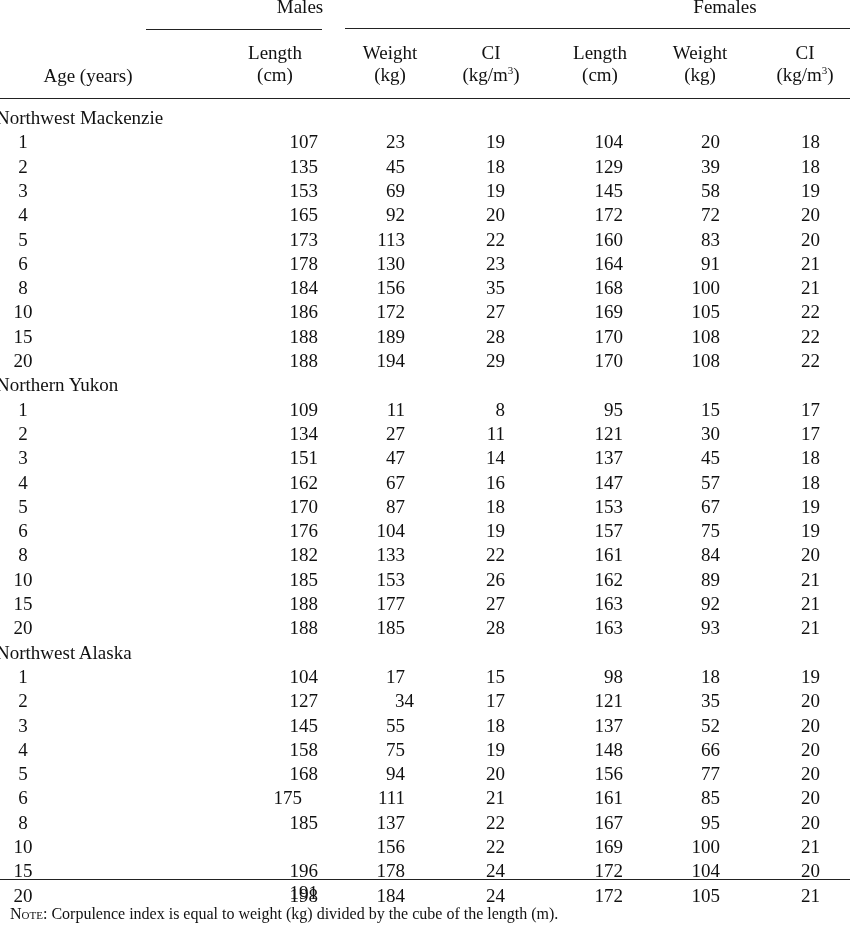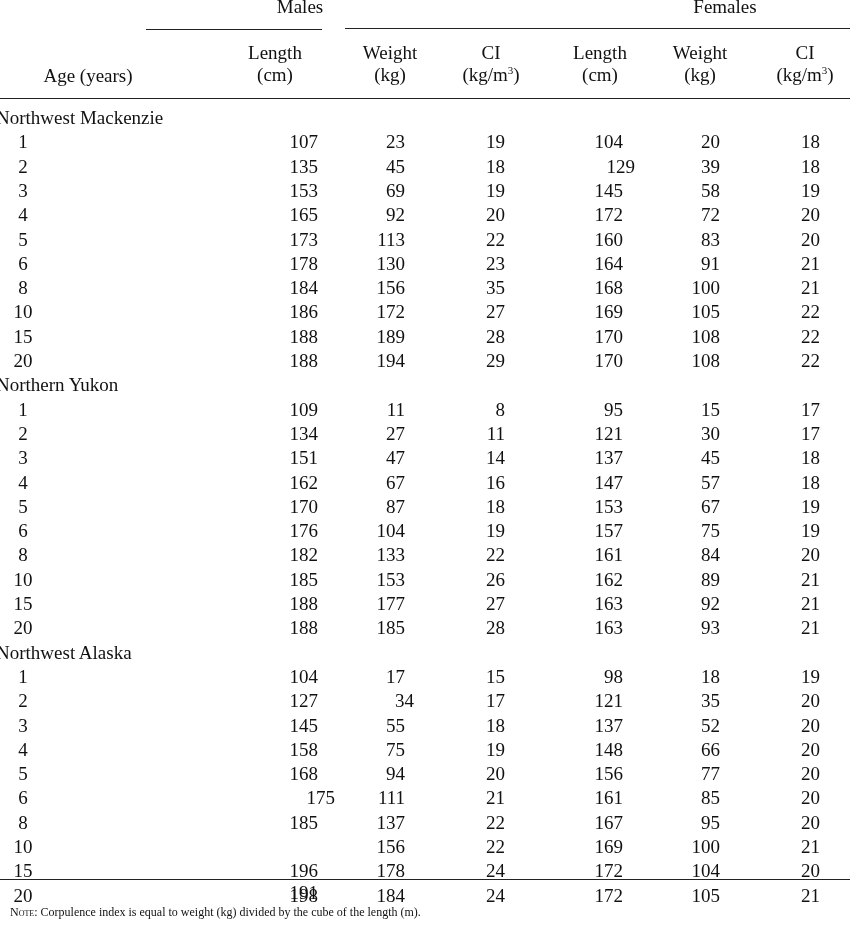--- a/index.html
+++ b/index.html
@@ -8,21 +8,21 @@
     font-family: "Liberation Serif", "DejaVu Serif", serif;
     color: #111111;
   }
   .hdr { position: absolute; font-size: 19px; text-align: center; line-height: 22px; }
   .rule { position: absolute; height: 0; border-top: 1.6px solid #222; }
   .group-title { position: absolute; font-size: 19px; text-align: center; }
   .section { position: absolute; left: -4px; font-size: 19px; line-height: 22px; white-space: nowrap; }
   .row { position: absolute; left: 0; width: 850px; height: 24px; font-size: 19px; line-height: 22px; }
   .cell { position: absolute; top: 0; text-align: right; }
   .age { position: absolute; top: 0; left: 4px; width: 38px; text-align: center; }
-  .note { position: absolute; left: 10px; top: 905px; font-size: 12px; white-space: nowrap; }
+  .note { position: absolute; left: 10px; top: 905px; font-size: 16px; white-space: nowrap; }
   .note .sc { font-variant: small-caps; }
   sup { font-size: 11px; line-height: 0; }
 </style>
 </head>
 <body>
 
 <div class="group-title" style="left:200px; top:-4px; width:200px;">Males</div>
 <div class="group-title" style="left:600px; top:-4px; width:250px;">Females</div>
 
 <div class="rule" style="left:146px; top:29px; width:176px;"></div>
@@ -66,21 +66,21 @@
       <span class="cell" style="right: 345px;">19</span>
       <span class="cell" style="right: 227px;">104</span>
       <span class="cell" style="right: 130px;">20</span>
       <span class="cell" style="right: 30px;">18</span>
     </div>
     <div class="row" style="top: 155.6px;">
       <span class="age">2</span>
       <span class="cell" style="right: 532px;">135</span>
       <span class="cell" style="right: 445px;">45</span>
       <span class="cell" style="right: 345px;">18</span>
-      <span class="cell" style="right: 215px;">129</span>
+      <span class="cell" style="right: 227px;">129</span>
       <span class="cell" style="right: 130px;">39</span>
       <span class="cell" style="right: 30px;">18</span>
     </div>
     <div class="row" style="top: 179.9px;">
       <span class="age">3</span>
       <span class="cell" style="right: 532px;">153</span>
       <span class="cell" style="right: 445px;">69</span>
       <span class="cell" style="right: 345px;">19</span>
       <span class="cell" style="right: 227px;">145</span>
       <span class="cell" style="right: 130px;">58</span>
@@ -281,21 +281,21 @@
       <span class="age">5</span>
       <span class="cell" style="right: 532px;">168</span>
       <span class="cell" style="right: 445px;">94</span>
       <span class="cell" style="right: 345px;">20</span>
       <span class="cell" style="right: 227px;">156</span>
       <span class="cell" style="right: 130px;">77</span>
       <span class="cell" style="right: 30px;">20</span>
     </div>
     <div class="row" style="top: 787.4px;">
       <span class="age">6</span>
-      <span class="cell" style="right: 515px;">175</span>
+      <span class="cell" style="right: 548px;">175</span>
       <span class="cell" style="right: 445px;">111</span>
       <span class="cell" style="right: 345px;">21</span>
       <span class="cell" style="right: 227px;">161</span>
       <span class="cell" style="right: 130px;">85</span>
       <span class="cell" style="right: 30px;">20</span>
     </div>
     <div class="row" style="top: 811.7px;">
       <span class="age">8</span>
       <span class="cell" style="right: 532px;">185</span>
       <span class="cell" style="right: 445px;">137</span>

